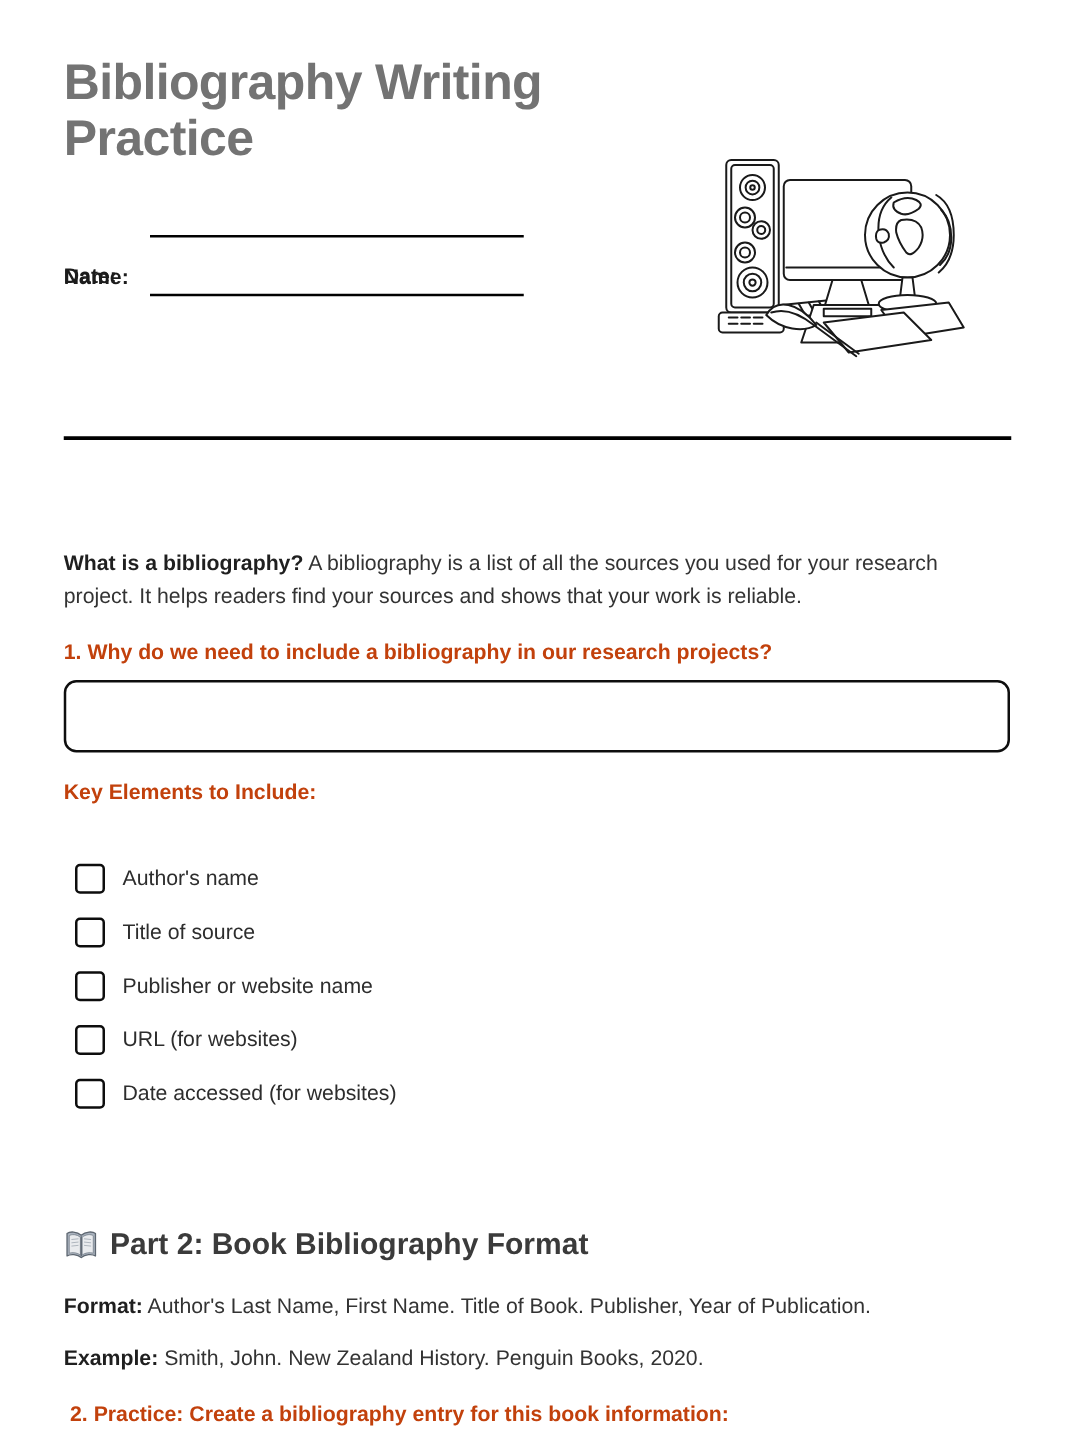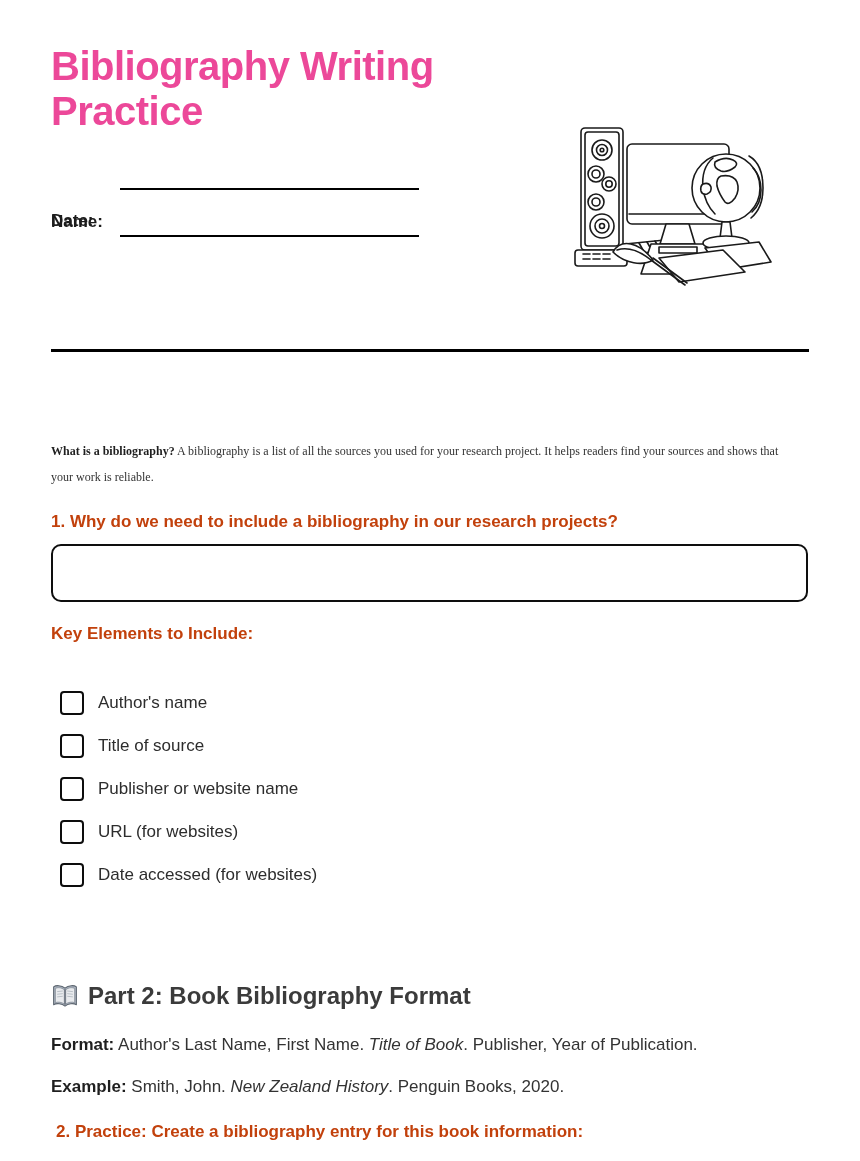--- a/index.html
+++ b/index.html
@@ -9,58 +9,58 @@
     height:1161px;
     background:#ffffff;
     font-family:"Liberation Sans", sans-serif;
     color:#333333;
     overflow:hidden;
   }
   .abs{position:absolute;}
   .doc-title{
     left:51px;top:44px;width:490px;
     font-size:40px;font-weight:bold;line-height:1.12;
-    color:#ec4899;letter-spacing:-0.5px;
+    color:#737373;letter-spacing:-0.5px;
   }
   .field-label{
     font-size:17px;font-weight:bold;color:#1c1c1c;
   }
   .field-line{
     height:2px;background:#000;
   }
   .divider{
     left:51px;top:349px;width:758px;height:3px;background:#000;
   }
   .section-heading{
     font-size:24px;font-weight:bold;color:#3b3b3b;
     display:flex;align-items:center;gap:9px;line-height:30px;
   }
   .section-heading svg{flex:0 0 auto;}
   .body-par{
-    font-size:12px;line-height:26px;color:#333;font-family:Liberation Serif, serif;
+    font-size:17px;line-height:26px;color:#333;
   }
   .bold-inline{font-weight:bold;color:#1f1f1f;}
   .q-bold{font-size:17px;font-weight:bold;color:#c2410c;line-height:24px;}
   .answer-box{
     left:51px;top:544px;width:753px;height:54px;
     border:2.5px solid #0e0e0e;border-radius:10px;background:#fff;
   }
   .checklist{
     left:60px;top:691px;display:flex;flex-direction:column;gap:19px;text-align:right;
   }
   .check-row{display:flex;align-items:center;height:24px;}
   .checkbox{
     width:24px;height:24px;border:2.5px solid #0d0d0d;border-radius:4px;
     background:#fff;box-sizing:border-box;flex:0 0 auto;
   }
   .check-label{
     margin-left:14px;font-size:17px;color:#2d2d2d;
   }
   .rich-line{font-size:17px;line-height:24px;color:#333;}
-  .rich-line .it{font-style:italic;}
+  .rich-line .it{}
 </style>
 </head>
 <body>
 
 <div class="page">
 
   <div class="abs doc-title">Bibliography Writing Practice</div>
 
   <div class="abs field-label" style="left:51px;top:164px;margin-top:48px;">Name:</div>
   <div class="abs field-line" style="left:120px;top:188px;width:299px;"></div>

